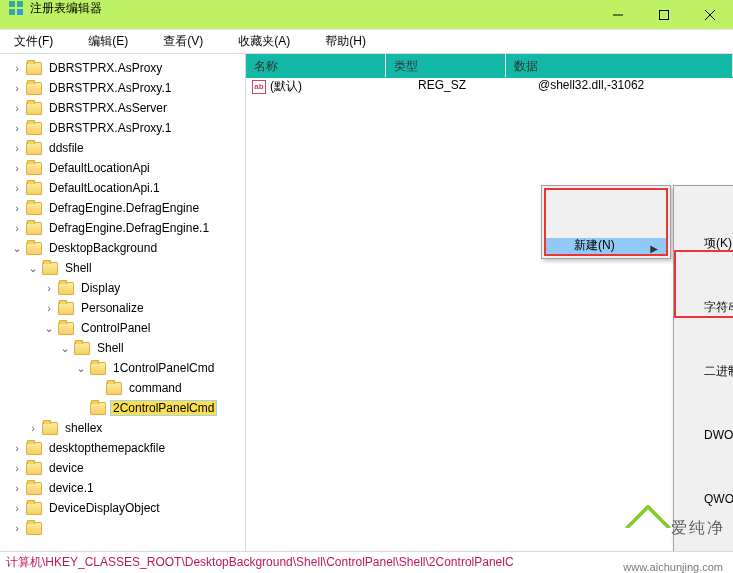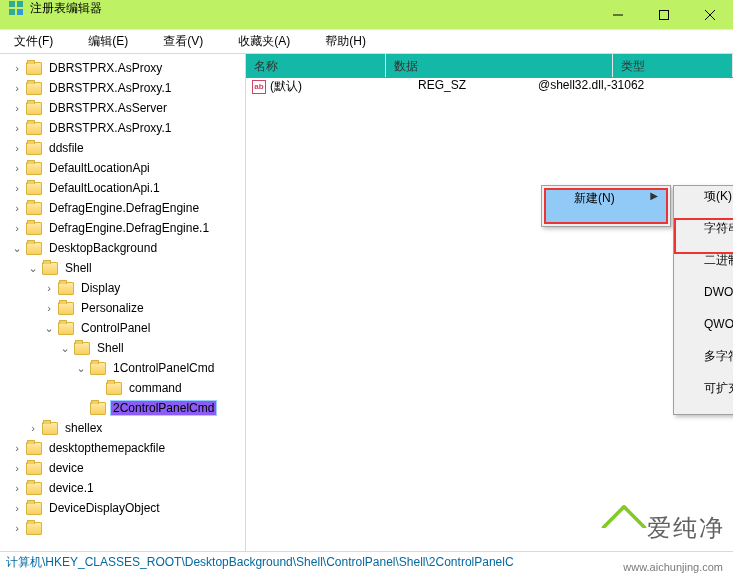--- a/index.html
+++ b/index.html
@@ -19,46 +19,46 @@
 .tree-pane { width: 246px; border-right:1px solid #d9d9d9; overflow:auto; padding:4px 0 4px 2px; position:relative;}
 .tree-pane::-webkit-scrollbar{width:16px;}
 .tree-pane::-webkit-scrollbar-thumb{background:#cdcdcd;}
 .tree-pane::-webkit-scrollbar-track{background:#f0f0f0;}
 .tree-row { height:20px; display:flex; align-items:center; white-space:nowrap; }
 .toggle { width:14px; text-align:center; color:#666; font-size:11px; display:inline-block;}
 .toggle.empty { visibility:hidden;}
 .folder-icon { width:16px; height:13px; margin:0 4px 0 2px; display:inline-block; background:linear-gradient(#ffe9a6,#f7cf5d); border:1px solid #d9b33f; border-radius:1px; position:relative;}
 .folder-icon::before{content:"";position:absolute;top:-3px;left:0;width:6px;height:3px;background:#f7cf5d;border:1px solid #d9b33f;border-bottom:none;border-radius:1px 1px 0 0;}
 .tree-label { color:#000; padding:1px 3px; }
-.tree-row.sel .tree-label { background:#8b5cf6; border:1px solid #99d1ff; padding:0 2px;}
+.tree-row.sel .tree-label { background:#fde047; border:1px solid #99d1ff; padding:0 2px;}
 
 .list-pane { flex:1; overflow:auto; position:relative;}
 .list-header{height:24px;display:flex;border-bottom:1px solid #14b8a6;background:#14b8a6;}
 .list-header .col{padding:4px 8px;border-right:1px solid #e5e5e5;color:#333;}
 .col-name{width:140px;} .col-type{width:120px;} .col-data{flex:1;}
 .list-row{height:20px;display:flex;align-items:flex-start;}
 .list-row .valname{width:140px;padding-left:6px;display:flex;align-items:center;gap:4px;}
 .list-row .valtype{width:120px;padding-left:8px;margin-left:24px;}
 .list-row .valdata{flex:1;padding-left:8px;}
 .str-icon{width:14px;height:14px;border:1px solid #c46;display:inline-flex;align-items:center;justify-content:center;font-size:8px;color:#c46;font-weight:bold;background:#fff;}
 
 .ctx-menu{position:absolute;background:#f0f0f0;border:1px solid #a0a0a0;box-shadow:2px 2px 4px rgba(0,0,0,0.25);padding:2px;}
-.ctx-item{height:32px;display:flex;align-items:flex-start;padding:0 18px 0 28px;color:#000;white-space:nowrap;position:relative;}
+.ctx-item{height:16px;display:flex;align-items:flex-end;padding:0 18px 0 28px;color:#000;white-space:nowrap;position:relative;margin-top:48px;}
 .ctx-item.hl{background:#91c9f7;}
 .ctx-item .arrow{position:absolute;right:8px;font-size:10px;color:#333;}
 .ctx1{left:295px;top:131px;width:130px;}
 .ctx1-wrap{border:2px solid #e33;padding:0;}
 .ctx2{left:427px;top:131px;width:170px;}
 .hl-red{border:2px solid #e33;margin:-2px;}
 
-.statusbar{height:22px;border-top:1px solid #d9d9d9;display:flex;align-items:center;padding:0 6px;color:#0369a1;overflow:hidden;white-space:nowrap;}
+.statusbar{height:22px;border-top:1px solid #d9d9d9;display:flex;align-items:center;padding:0 6px;color:#be185d;overflow:hidden;white-space:nowrap;}
 
 .watermark{position:absolute;right:8px;bottom:28px;display:flex;align-items:center;gap:6px;opacity:0.92;pointer-events:none;}
 .wm-logo{width:34px;height:34px;border:4px solid #7bc61a;border-right-color:transparent;border-bottom-color:transparent;transform:rotate(45deg);border-radius:4px;}
-.wm-text{font-size:24px;color:#555;letter-spacing:2px;}
+.wm-text{font-size:16px;color:#555;letter-spacing:2px;}
 .wm-url{position:absolute;right:10px;bottom:0;color:#7a7a7a;font-size:11px;pointer-events:none;}
 
 .ind1{padding-left:8px;} .ind2{padding-left:24px;} .ind3{padding-left:40px;} .ind4{padding-left:56px;} .ind5{padding-left:72px;} .ind6{padding-left:88px;}
 .hscroll-pane{overflow-x:auto;}
 </style>
 </head>
 <body>
 
 <div class="titlebar">
   <span class="app-icon">
@@ -218,22 +218,22 @@
       </div>
       <div class="tree-row ind1">
         <span class="toggle">›</span>
         <span class="folder-icon"></span>
       </div>
     </div>
 
   <div class="list-pane">
     <div class="list-header">
       <div class="col col-name">名称</div>
+      <div class="col col-type">类型</div>
       <div class="col col-data">数据</div>
-      <div class="col col-type">类型</div>
     </div>
     <div class="list-row">
       <div class="valname">
         <span class="str-icon">ab</span>
         <span>(默认)</span>
       </div>
       <div class="valtype">REG_SZ</div>
       <div class="valdata">@shell32.dll,-31062</div>
     </div>
 

